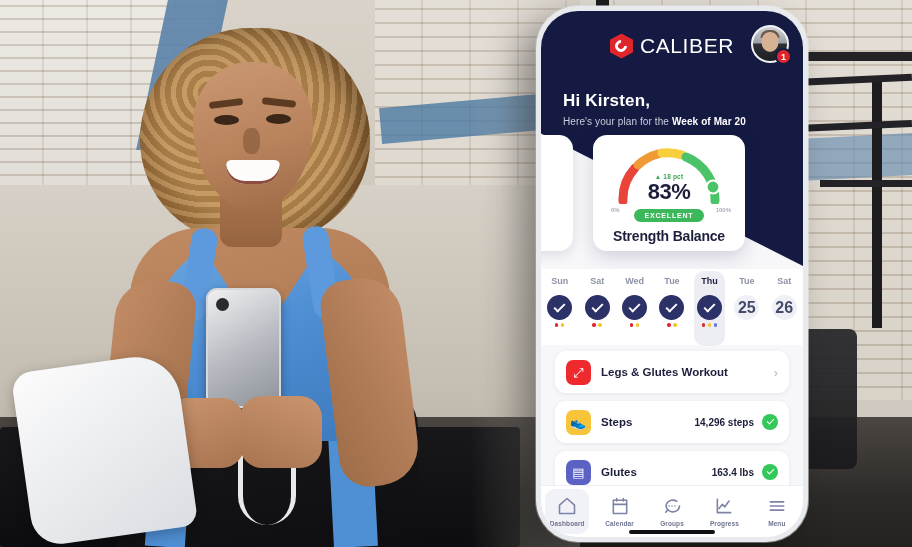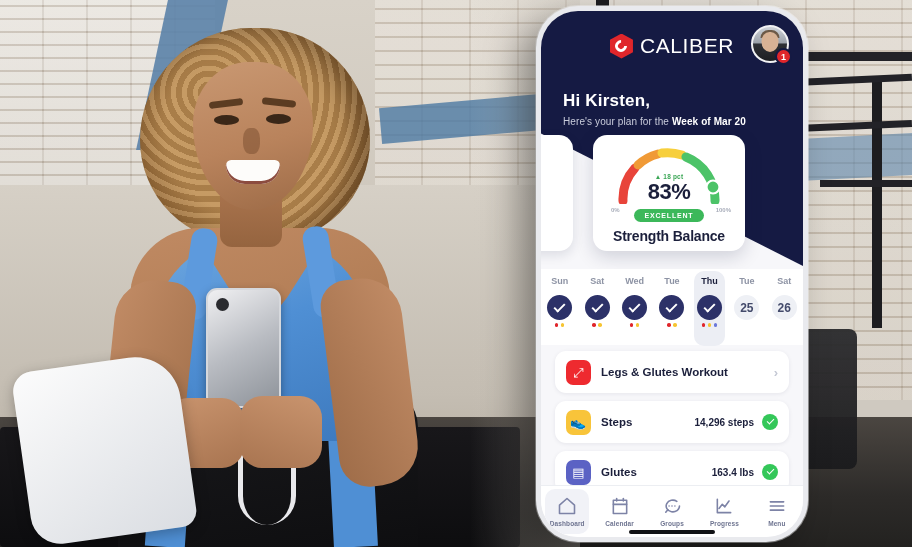--- a/index.html
+++ b/index.html
@@ -260,21 +260,21 @@
     background:#eceef4; border-radius:10px;
   }
   .day-name { font-size:9px; color:#8d93a4; font-weight:bold; position:relative; z-index:2; }
   .day-col.active .day-name { color:#1b1f3b; }
   .day-circle {
     width:25px; height:25px; border-radius:50%; margin-top:9px;
     display:flex; align-items:center; justify-content:center;
     position:relative; z-index:2;
   }
   .day-circle.done { background:#2c3168; }
-  .day-circle.num { background:#eef0f5; color:#434a6b; font-size:12px; font-weight:bold; }
+  .day-circle.num { background:#eef0f5; color:#434a6b; font-size:16px; font-weight:bold; }
   .check {
     width:11px; height:6px; border-left:2.2px solid #fff; border-bottom:2.2px solid #fff;
     transform:rotate(-45deg) translate(1px,-1px);
   }
   .dots { display:flex; gap:2.5px; margin-top:3px; position:relative; z-index:2; }
   .dot { width:3.5px; height:3.5px; border-radius:50%; }
   .dot.red { background:#e0262b; }
   .dot.yellow { background:#f6c431; }
   .dot.blue { background:#6b78d8; }
 

